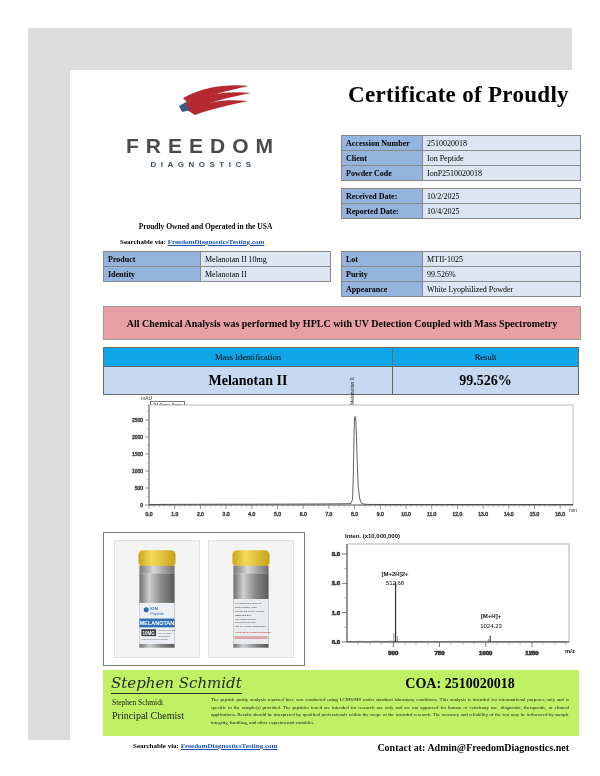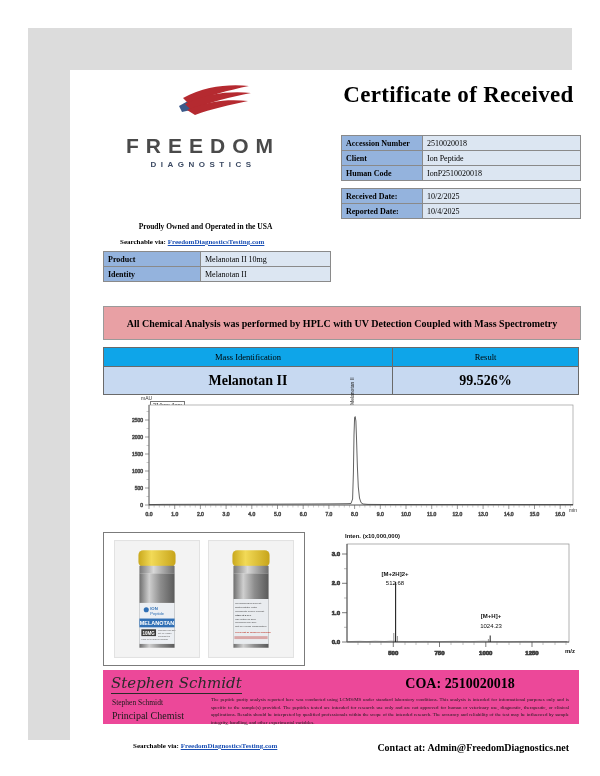--- a/index.html
+++ b/index.html
@@ -139,22 +139,22 @@
     position:absolute;font-family:"Liberation Sans", sans-serif;
     font-size:6px;color:#111;text-align:center;
   }
   .ms-xunit{
     position:absolute;right:4px;top:116px;
     font-family:"Liberation Sans", sans-serif;font-size:6px;color:#111;font-weight:700;
   }
 
   
   .sig{
-    position:absolute;left:33px;top:600px;width:476px;height:54px;
-    background:#ec4899;
+    position:absolute;left:33px;top:600px;width:476px;height:66px;
+    background:#bef264;
   }
   .sig-name-script{
     position:absolute;left:8px;top:4px;
     font-family:"DejaVu Serif", serif;font-style:italic;
     font-size:15px;color:#2a2a2a;
     border-bottom:1px solid #2a2a2a;padding-bottom:1px;
   }
   .sig-name{position:absolute;left:9px;top:28px;font-size:7.5px;color:#1a1a1a;}
   .sig-role{position:absolute;left:9px;top:40px;font-size:10px;color:#1a1a1a;}
   .coa-num{
@@ -183,34 +183,34 @@
         <svg class="logo-mark" viewBox="0 0 120 48">
           <path d="M34 22 L52 12 L55 24 L37 28 Z" fill="#3c5a8a"></path>
           <path d="M38 14 C60 2, 84 0, 104 2 C84 6, 62 12, 44 20 Z" fill="#b52a30"></path>
           <path d="M40 20 C62 9, 86 7, 106 9 C86 13, 64 18, 46 26 Z" fill="#b52a30"></path>
           <path d="M42 26 C64 16, 86 15, 103 17 C85 21, 66 25, 50 31 Z" fill="#b52a30"></path>
         </svg>
         <div class="logo-word">FREEDOM</div>
         <div class="logo-sub">DIAGNOSTICS</div>
       </div>
 
-      <div class="coa-title">Certificate of Received</div>
+      <div class="coa-title">Certificate of Proudly</div>
 
       <table class="info tbl-accession">
         <tbody>
             <tr>
           <td class="lbl" style="width:72px">Accession Number</td>
           <td class="val">2510020018</td>
         </tr>
         <tr>
           <td class="lbl">Client</td>
           <td class="val">Ion Peptide</td>
         </tr>
         <tr>
-          <td class="lbl">Human Code</td>
+          <td class="lbl">Powder Code</td>
           <td class="val">IonP2510020018</td>
         </tr>
       </tbody>
         </table>
 
       <table class="info tbl-dates">
         <tbody>
             <tr>
           <td class="lbl" style="width:72px">Received Date:</td>
           <td class="val">10/2/2025</td>
@@ -234,20 +234,36 @@
           <td class="lbl" style="width:88px">Product</td>
           <td class="val">Melanotan II 10mg</td>
         </tr>
         <tr>
           <td class="lbl">Identity</td>
           <td class="val">Melanotan II</td>
         </tr>
       </tbody>
         </table>
 
+      <table class="info tbl-lot">
+        <tbody>
+            <tr>
+          <td class="lbl" style="width:72px">Lot</td>
+          <td class="val">MTII-1025</td>
+        </tr>
+        <tr>
+          <td class="lbl">Purity</td>
+          <td class="val">99.526%</td>
+        </tr>
+        <tr>
+          <td class="lbl">Appearance</td>
+          <td class="val">White Lyophilized Powder</td>
+        </tr>
+      </tbody>
+        </table>
     </div>
 
     <div class="banner">
       <span>All Chemical Analysis was performed by HPLC with UV Detection Coupled with Mass Spectrometry</span>
     </div>
 
     <table class="tbl-mass">
       <tbody>
           <tr>
         <td class="head" style="width:286px">Mass Identification</td>

